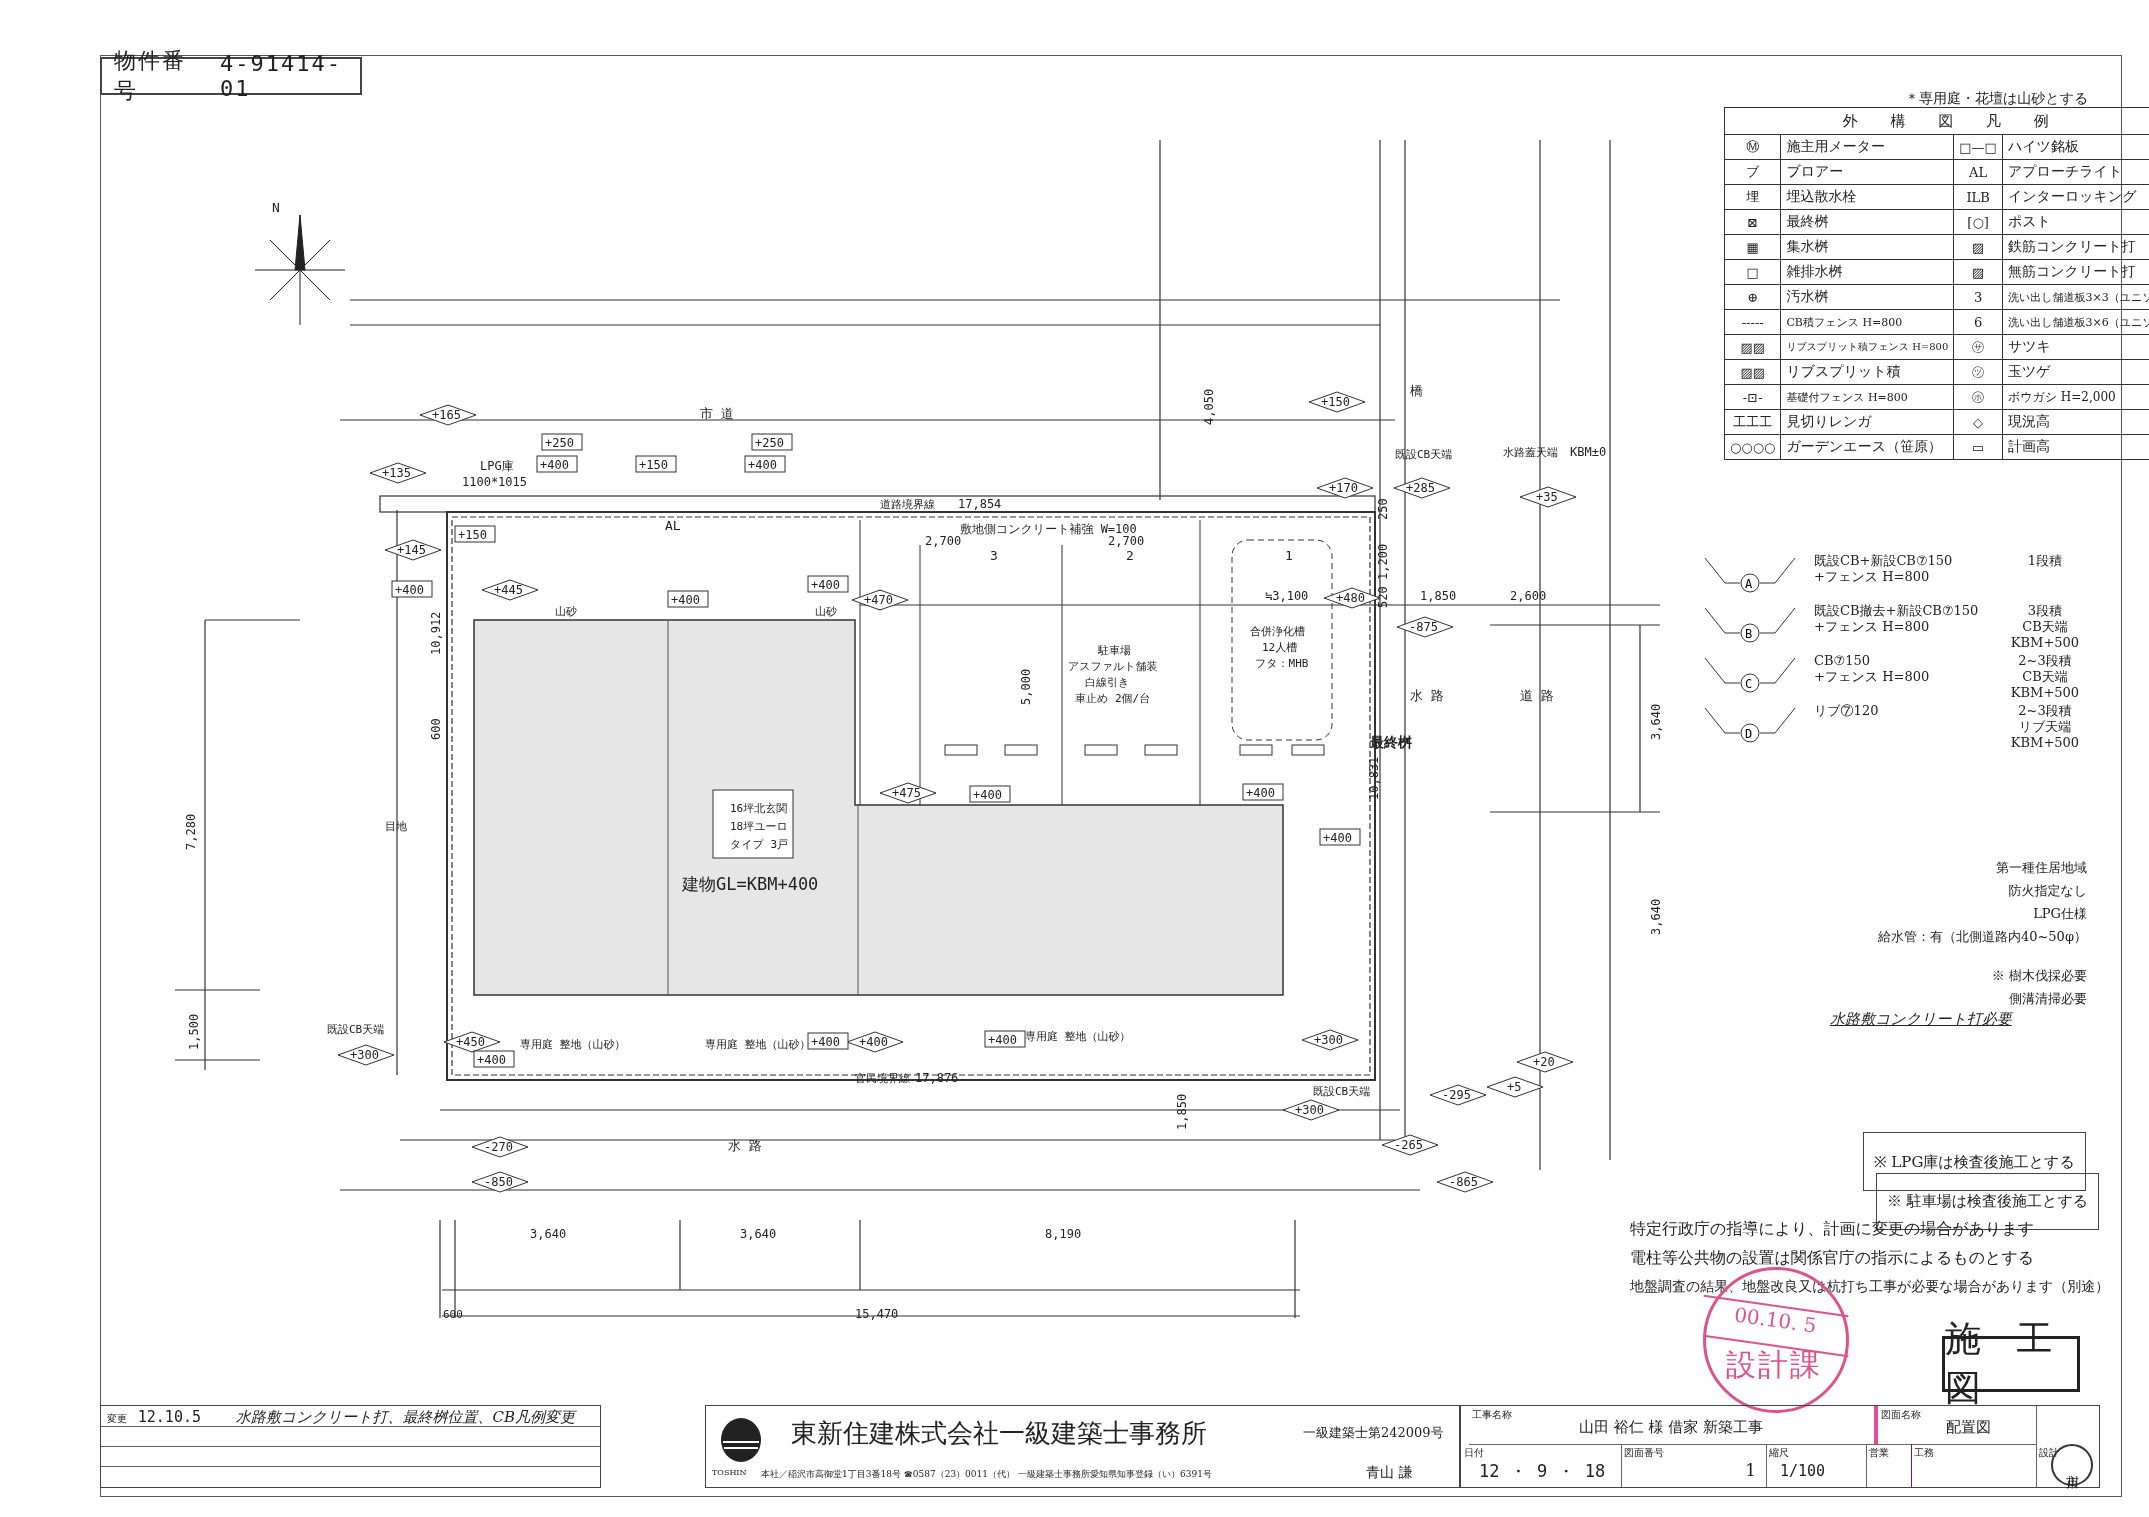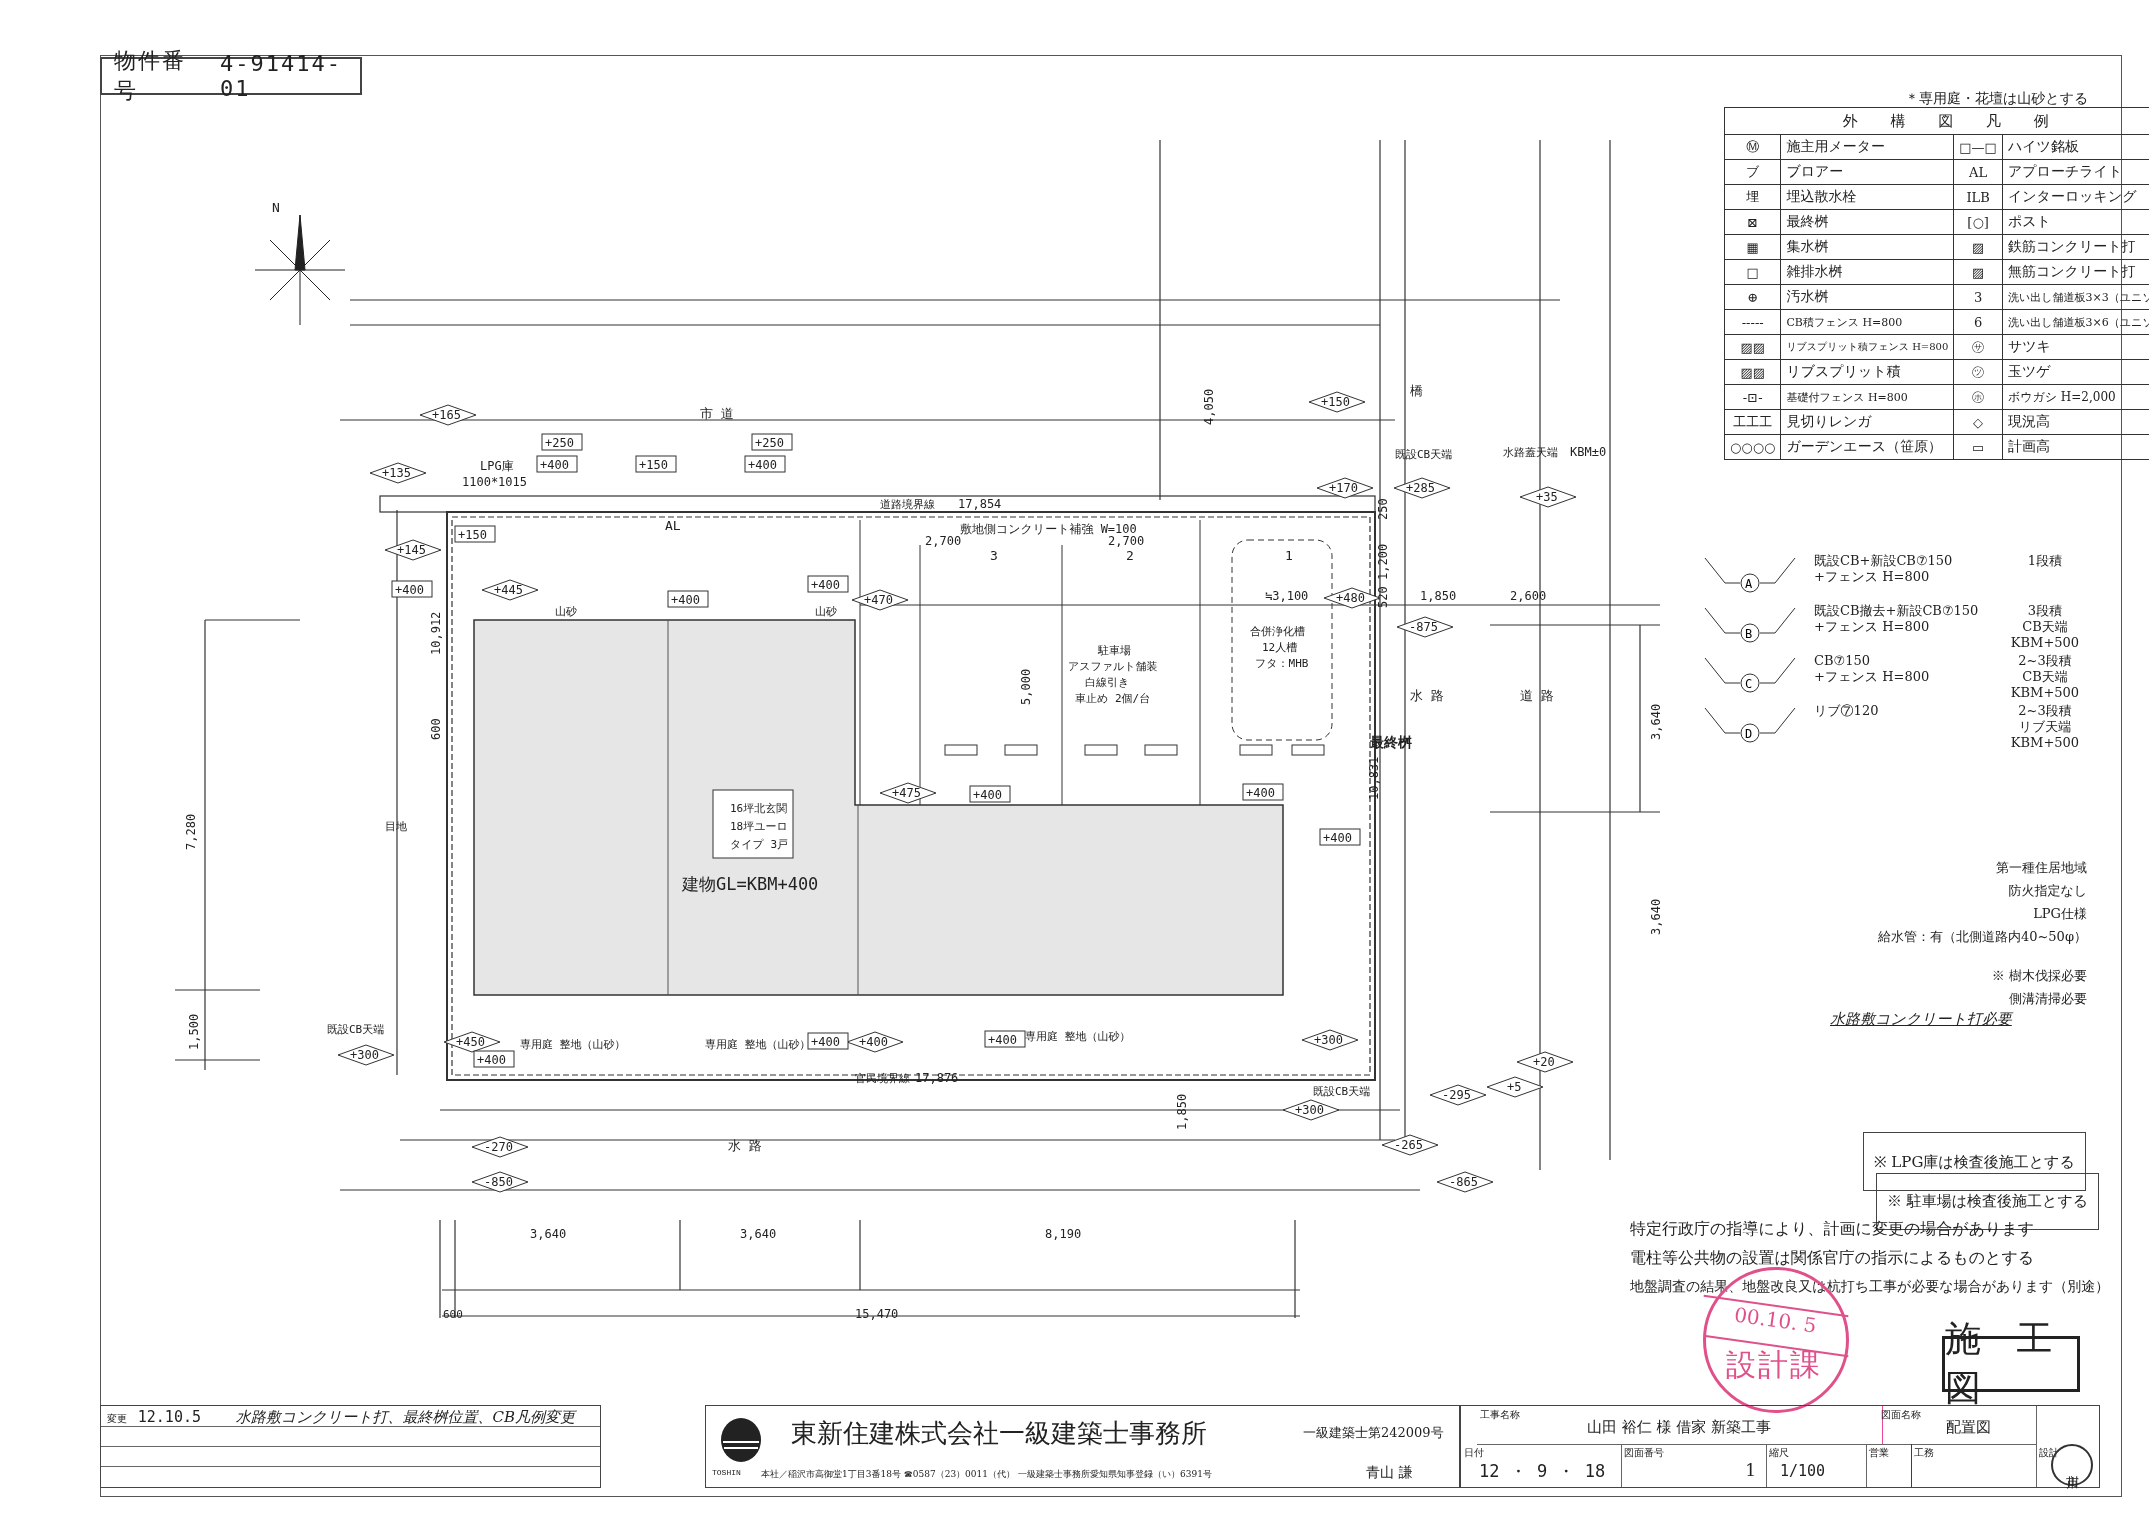--- a/index.html
+++ b/index.html
@@ -538,29 +538,29 @@
     <span style="margin-left:30px;font-style:italic;">水路敷コンクリート打、最終桝位置、CB凡例変更</span>
   </div>
 </div>
 
 <div class="tb" style="left:705px;width:755px;">
   <svg class="abs" style="left:12px;top:10px;" width="46" height="60">
     <ellipse cx="23" cy="24" rx="20" ry="22" fill="#222"></ellipse>
     <line x1="5" y1="26" x2="41" y2="26" stroke="#fff" stroke-width="2"></line>
     <line x1="6" y1="32" x2="40" y2="32" stroke="#fff" stroke-width="2"></line>
   </svg>
-  <div class="abs small" style="left:6px;top:62px;font-size:8px;font-family:Liberation Mono, monospace;">TOSHIN</div>
+  <div class="abs small" style="left:6px;top:62px;font-size:8px;">TOSHIN</div>
   <div class="abs" style="left:85px;top:10px;font-size:26px;">東新住建株式会社一級建築士事務所</div>
   <div class="abs" style="left:55px;top:62px;font-size:9px;">本社／稲沢市高御堂1丁目3番18号 ☎0587（23）0011（代） 一級建築士事務所愛知県知事登録（い）6391号</div>
   <div class="abs" style="left:597px;top:18px;font-size:13px;">一級建築士第242009号</div>
   <div class="abs" style="left:660px;top:58px;font-size:14px;">青山 謙</div>
 </div>
 
 <div class="tb" style="left:1460px;width:640px;">
-  <div class="abs" style="left:16px;top:0;width:405px;height:38px;border-right:1px solid #ec4899;border-bottom:1px solid #666;">
+  <div class="abs" style="left:8px;top:0;width:405px;height:38px;border-right:4px solid #ec4899;border-bottom:1px solid #666;">
     <span class="abs small" style="left:3px;top:2px;">工事名称</span>
     <span class="abs" style="left:110px;top:12px;font-size:15px;">山田 裕仁 様 借家 新築工事</span>
   </div>
   <div class="abs" style="left:405px;top:0;width:170px;height:38px;border-right:1px solid #666;border-bottom:1px solid #666;">
     <span class="abs small" style="left:3px;top:2px;padding-left:12px;">図面名称</span>
     <span class="abs" style="left:80px;top:12px;font-size:15px;">配置図</span>
   </div>
   <div class="abs" style="left:0;top:38px;width:160px;height:43px;border-right:1px solid #666;">
     <span class="abs small" style="left:3px;top:2px;">日付</span>
     <span class="abs" style="left:18px;top:16px;font-size:17px;font-family:'DejaVu Sans Mono',monospace;">12 ・ 9 ・ 18</span>

